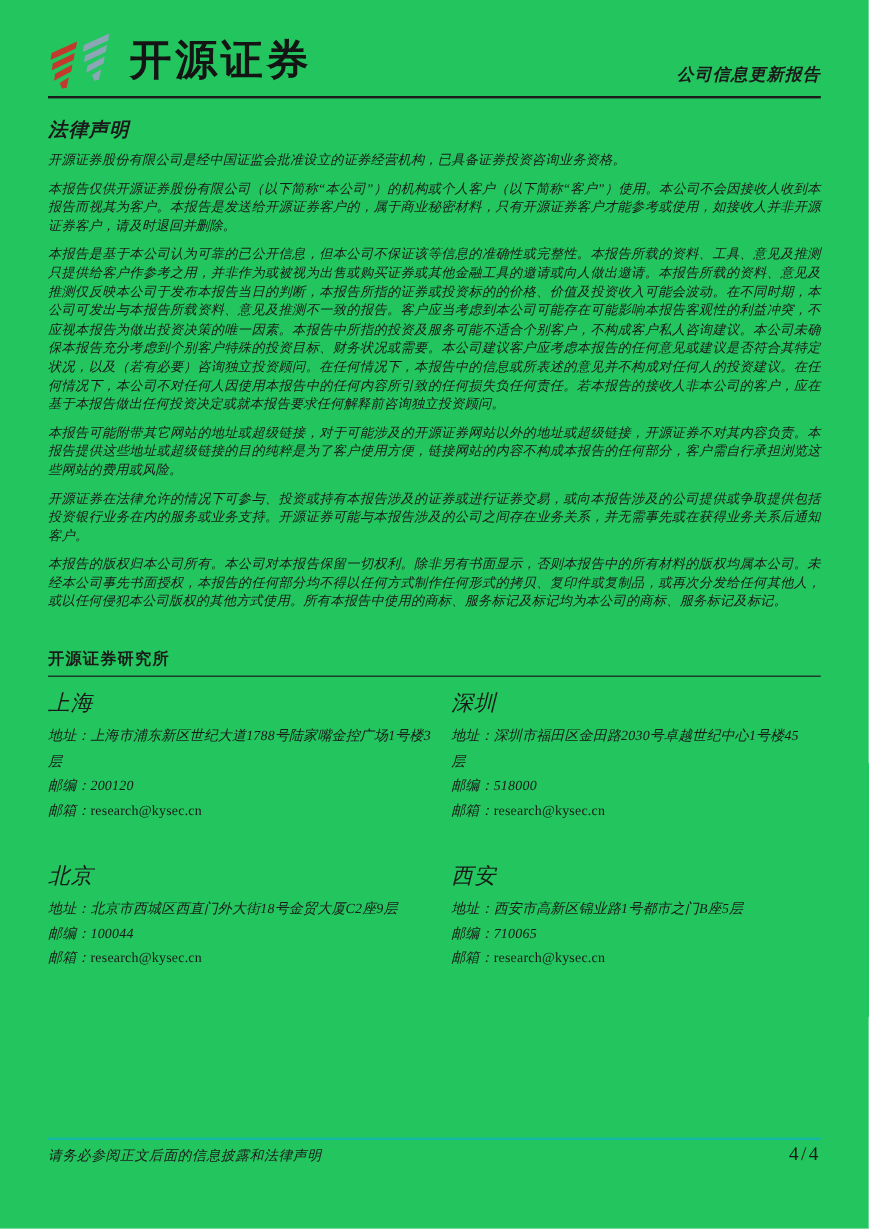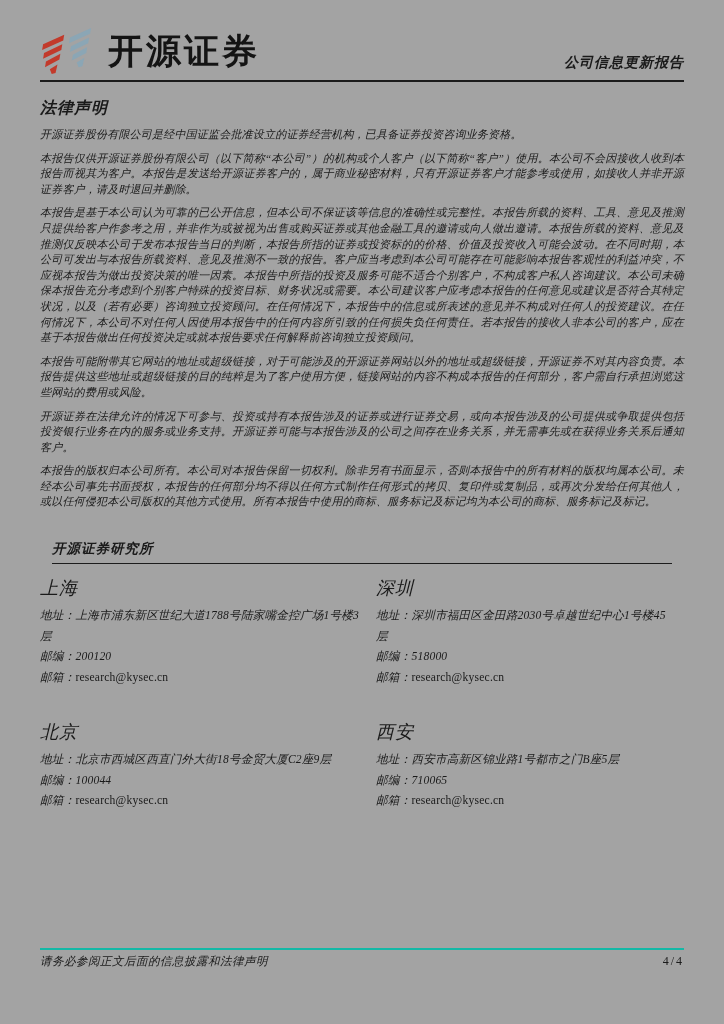--- a/index.html
+++ b/index.html
@@ -1,18 +1,18 @@
 <!DOCTYPE html>
 <html lang="zh"><head>
 <meta charset="utf-8">
 <style>
   html,body{margin:0;padding:0;background:#ffffff;}
   .page{
     width:724px;height:1024px;box-sizing:border-box;
-    padding:0 40px;position:relative;background:#a3a3a3;
+    padding:0 40px;position:relative;background:#22c55e;
     font-family:"Liberation Serif","DejaVu Serif",serif;
     color:#1a1a1a;overflow:hidden;
   }
   
   .header{
     display:flex;justify-content:space-between;align-items:flex-end;
     padding-top:26px;padding-bottom:6px;border-bottom:2px solid #1c1c1c;
   }
   .brand{display:flex;align-items:center;gap:10px;}
   .brand-logo{width:58px;height:48px;flex:0 0 auto;}
@@ -30,22 +30,22 @@
     font-size:16px;font-weight:bold;font-style:italic;
     margin:16px 0 0 0;letter-spacing:1px;
   }
   .legal p{
     font-size:11px;line-height:15.6px;text-align:justify;
     margin:8px 0 0 0;font-style:italic;letter-spacing:0.2px;
   }
   
   .research{margin-top:30px;}
   .research-title{
-    font-size:13.5px;font-weight:bold;font-style:italic;
-    margin:12px;padding-bottom:5px;border-bottom:1.5px solid #1c1c1c;
+    font-size:13.5px;font-weight:bold;
+    margin:0;padding-bottom:5px;border-bottom:1.5px solid #1c1c1c;
     letter-spacing:1px;
   }
   .offices{
     display:grid;grid-template-columns:336px auto;
     column-gap:0;row-gap:32px;margin-top:10px;
   }
   .office{font-style:italic;}
   .office .city{
     font-size:18px;font-weight:normal;margin-bottom:6px;letter-spacing:1px;
   }
@@ -54,21 +54,21 @@
     padding-right:14px;
   }
   .office .email-val{font-style:normal;}
   
   .footer{
     position:absolute;left:40px;right:40px;top:948px;
     border-top:2px solid #14b8a6;padding-top:4px;
     display:flex;justify-content:space-between;align-items:baseline;
   }
   .footer-disclaimer{font-size:11.5px;font-style:italic;letter-spacing:0.5px;}
-  .footer-page{font-size:12px;letter-spacing:2px;}
+  .footer-page{font-size:16px;letter-spacing:2px;}
 </style>
 </head>
 <body>
 
 <div class="page">
 
   <div class="header">
     <div class="brand">
       <svg class="brand-logo" viewBox="0 0 58 50" aria-hidden="true">
         <g fill="#C23A2B">

